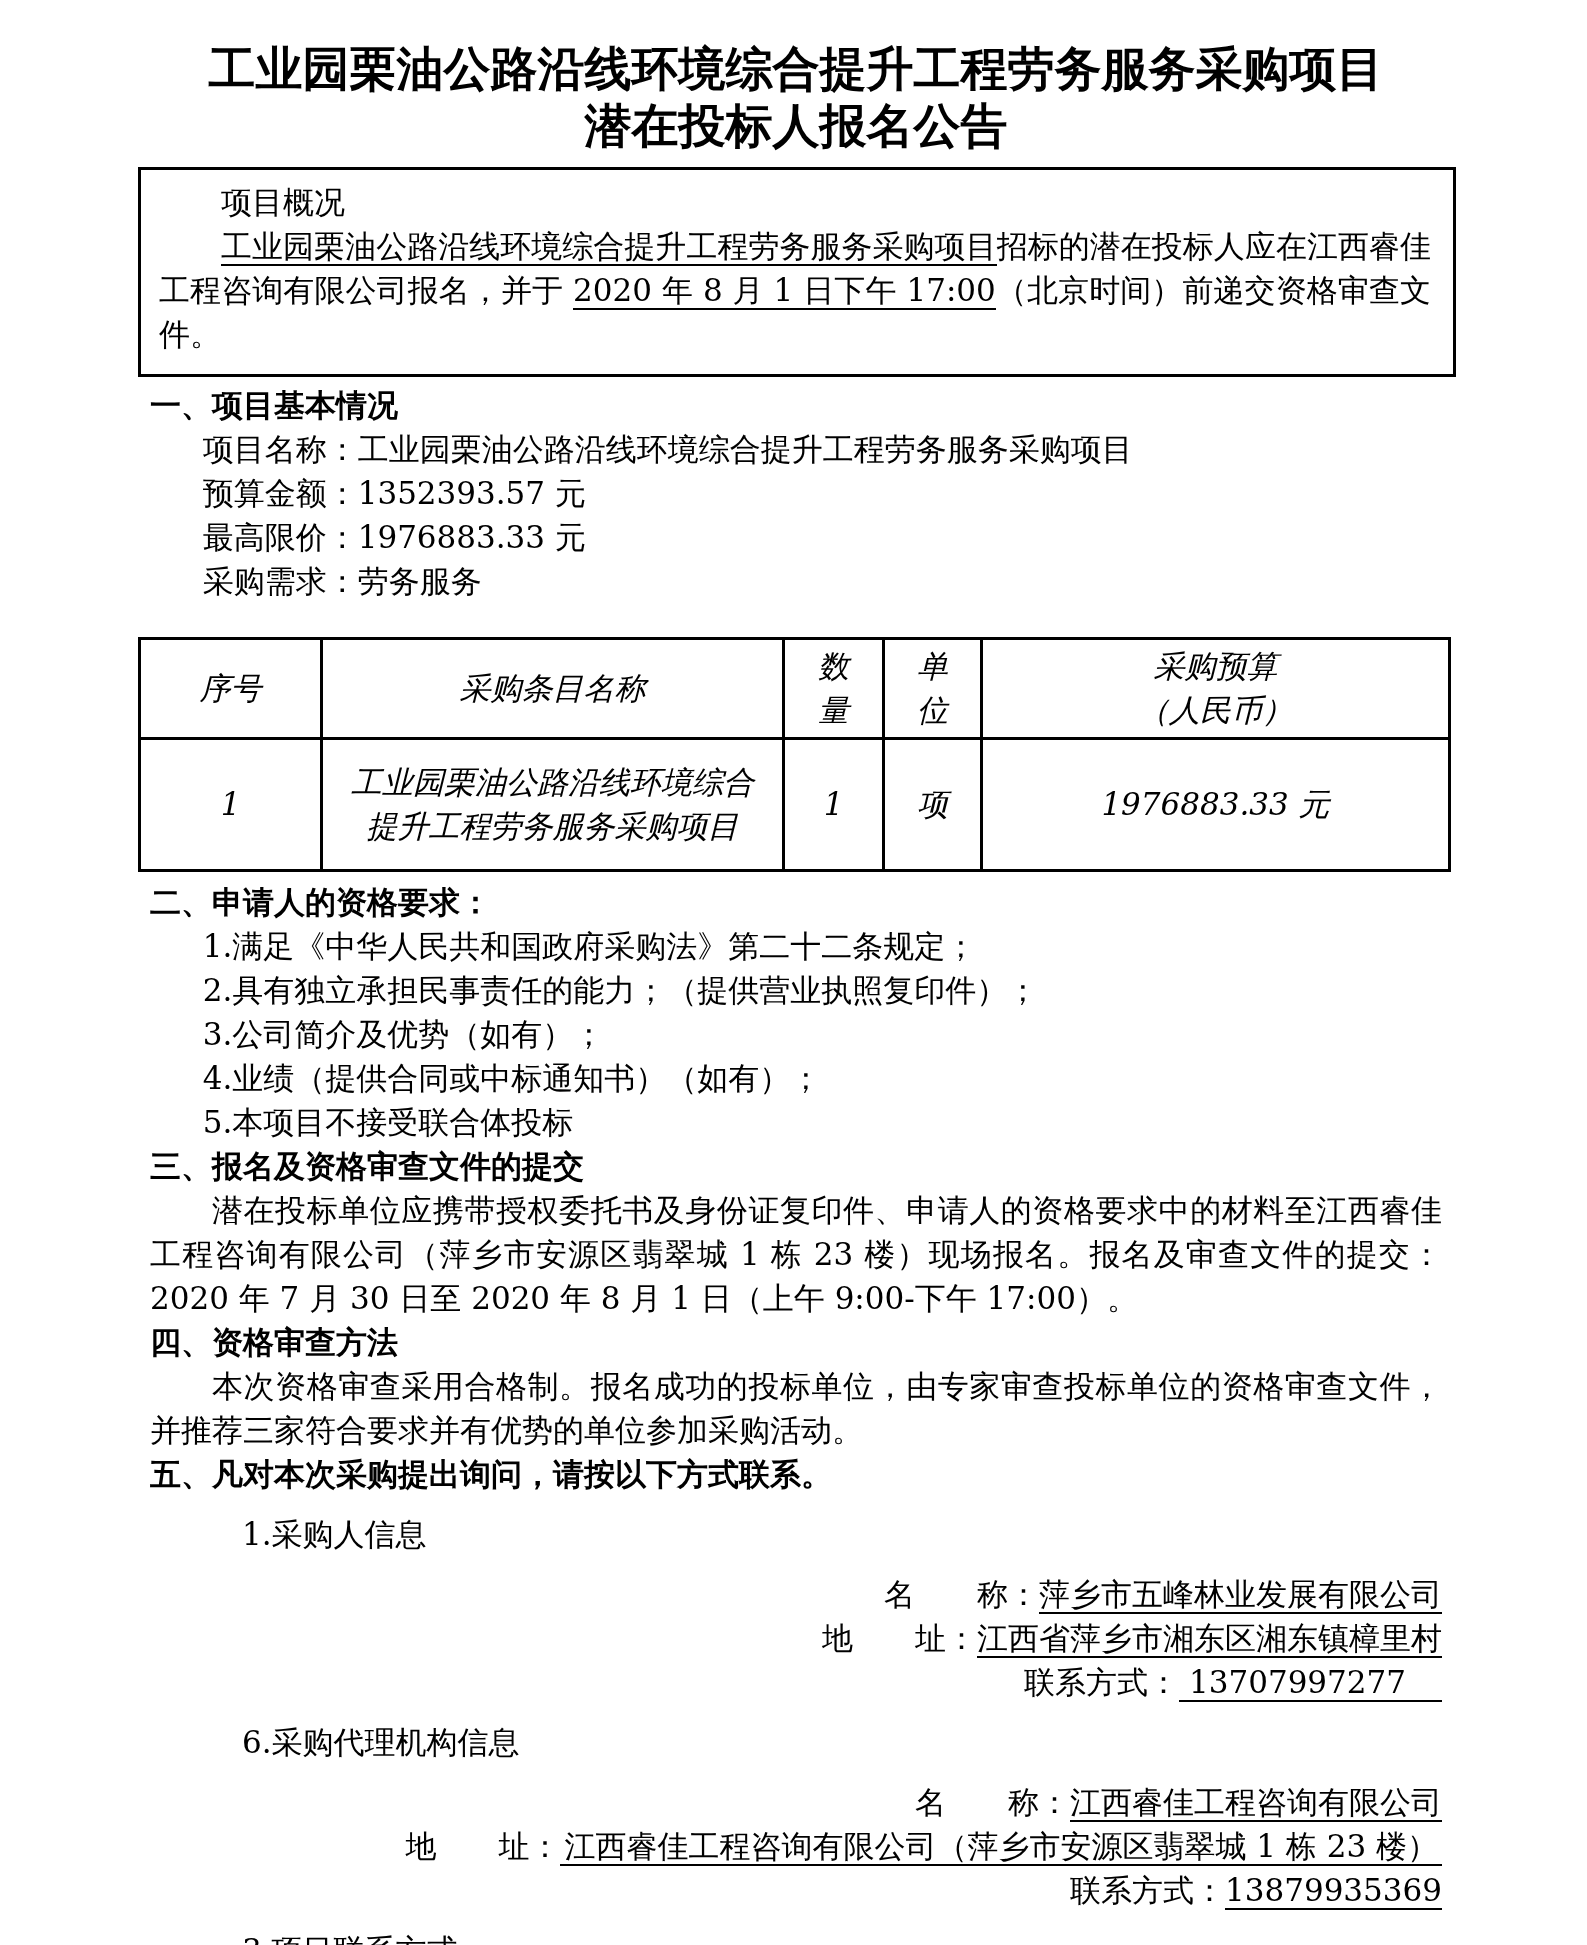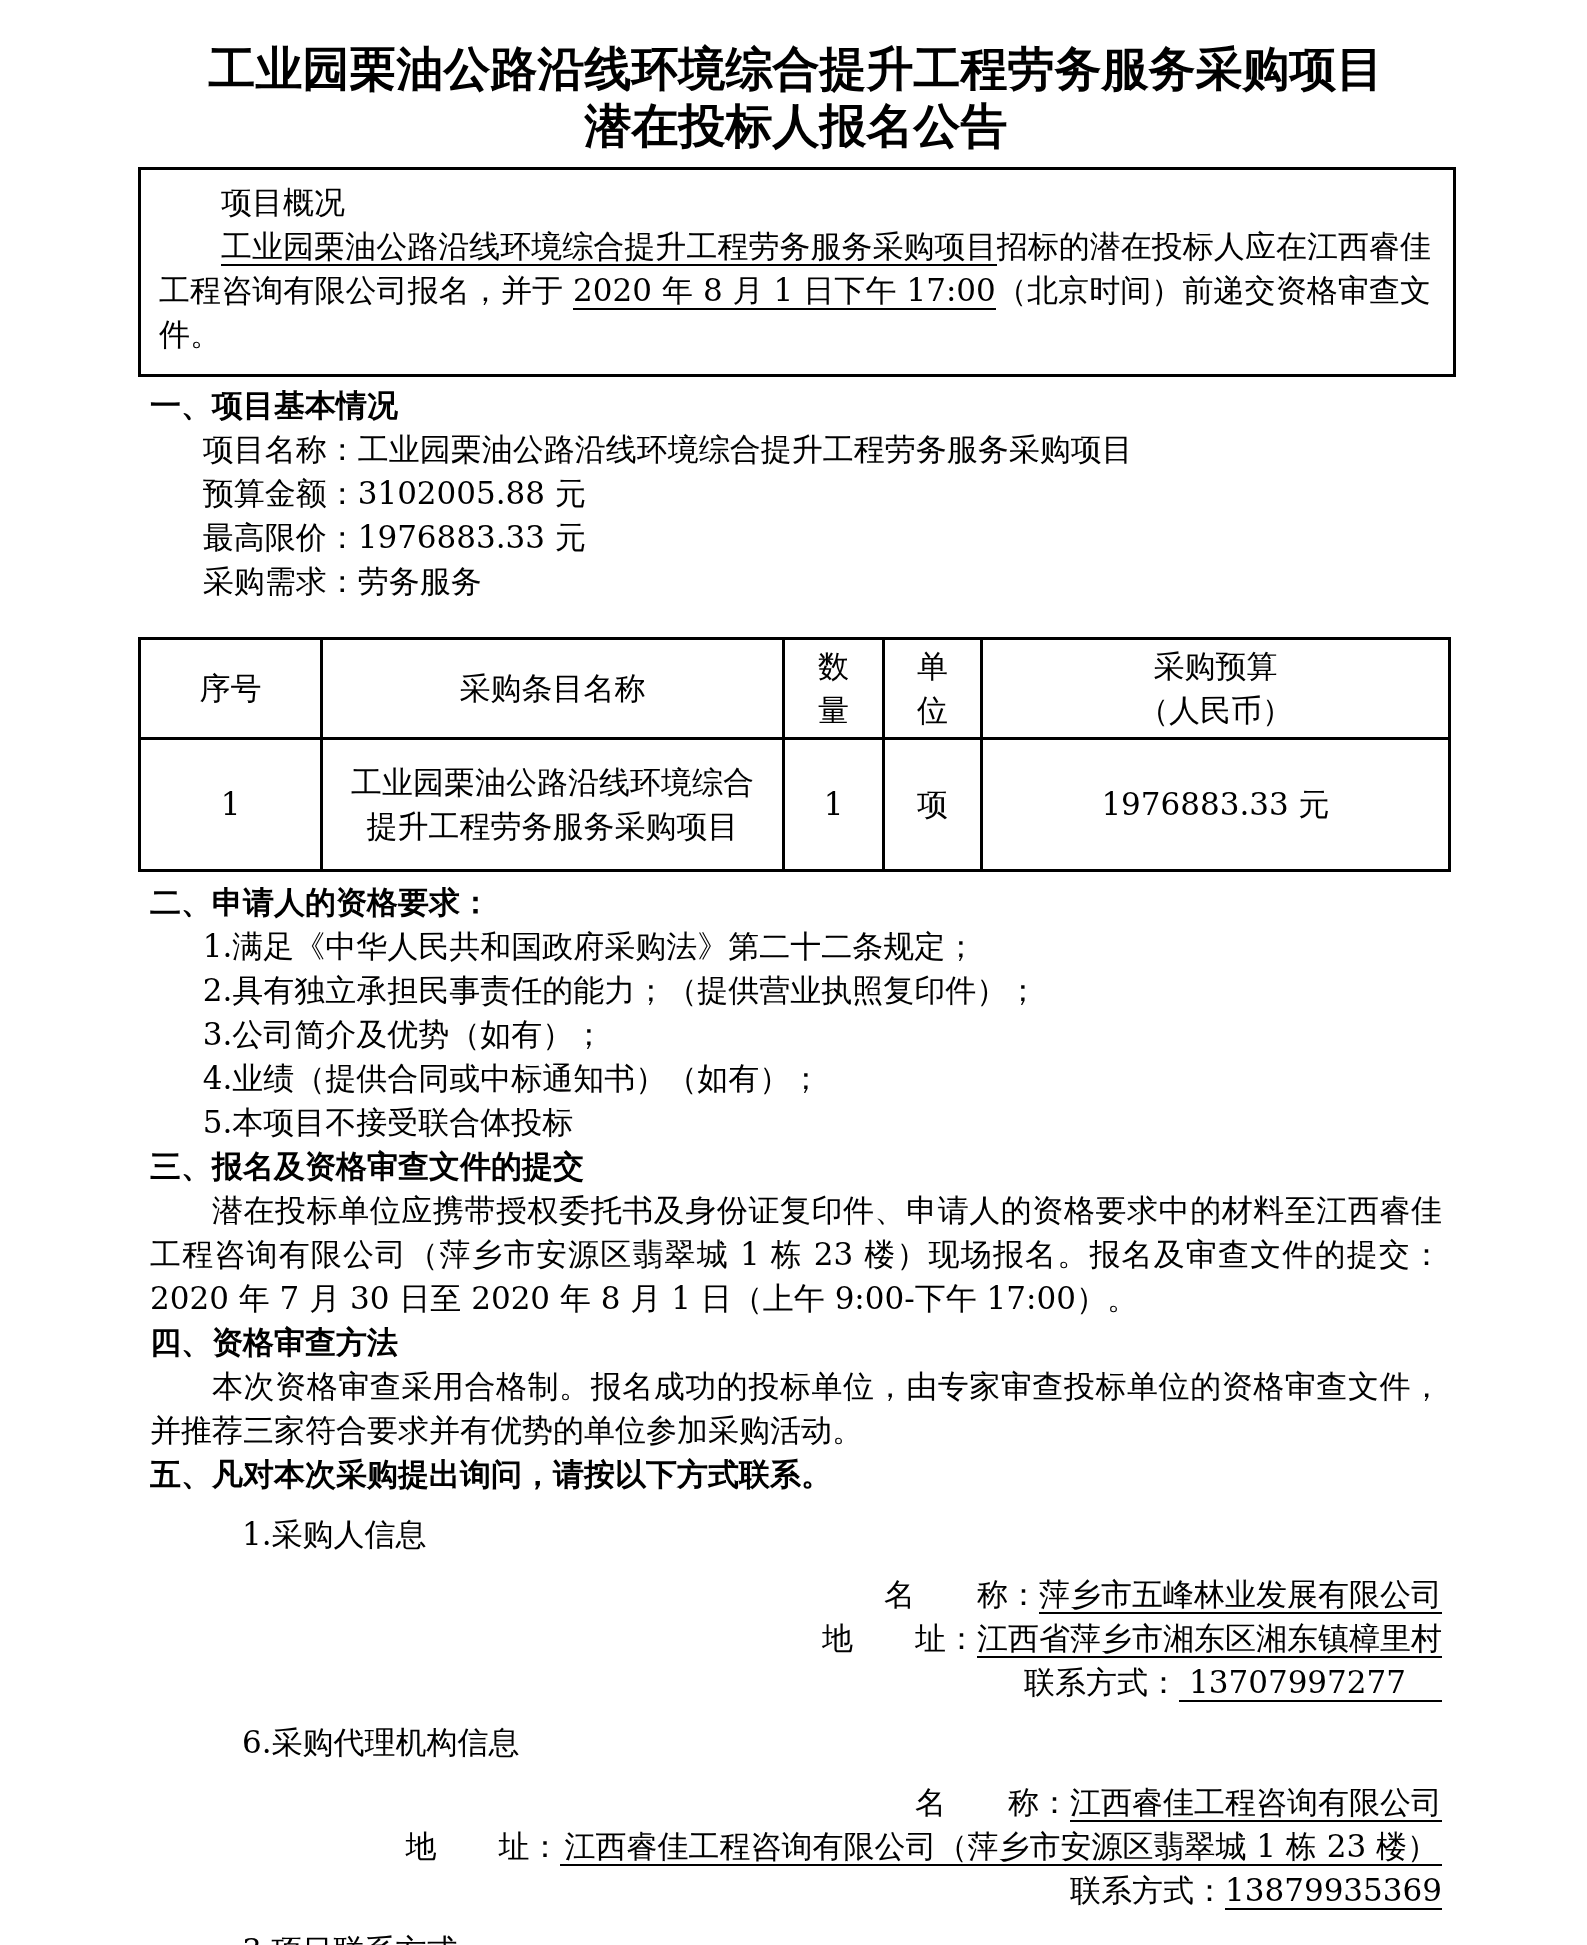--- a/index.html
+++ b/index.html
@@ -36,20 +36,21 @@
 
   .uline { border-bottom: 2px solid #000; }
   .u-pad { padding: 0 4px; }
   .u-phone { padding: 0 36px 0 10px; }
 
   table.purchase {
     border-collapse: collapse;
     table-layout: fixed;
     width: 1310px;
     margin: 34px 0 8px -12px;
+    font-style: italic;
   }
   table.purchase th, table.purchase td {
     border: 3px solid #000;
     font-weight: normal;
     text-align: center;
     vertical-align: middle;
     padding: 4px 24px;
   }
   table.purchase thead th { height: 100px; }
   table.purchase tbody td { height: 132px; }
@@ -68,21 +69,21 @@
     <span>潜在投标人报名公告</span>
   </h1>
 
   <div class="overview-box">
     <p class="ind">项目概况</p>
     <p class="ind"><span class="uline">工业园栗油公路沿线环境综合提升工程劳务服务采购项目</span><span>招标的潜在投标人应在江西睿佳工程咨询有限公司报名，并于 </span><span class="uline">2020 年 8 月 1 日下午 17:00</span><span>（北京时间）前递交资格审查文件。</span></p>
   </div>
 
   <p class="sec-h">一、项目基本情况</p>
   <p class="sub">项目名称：工业园栗油公路沿线环境综合提升工程劳务服务采购项目</p>
-  <p class="sub">预算金额：3102005.88 元</p>
+  <p class="sub">预算金额：1352393.57 元</p>
   <p class="sub">最高限价：1976883.33 元</p>
   <p class="sub">采购需求：劳务服务</p>
 
   <table class="purchase">
     <colgroup>
       <col style="width:182px">
         <col style="width:462px">
         <col style="width:100px">
         <col style="width:98px">
         <col style="width:468px">

